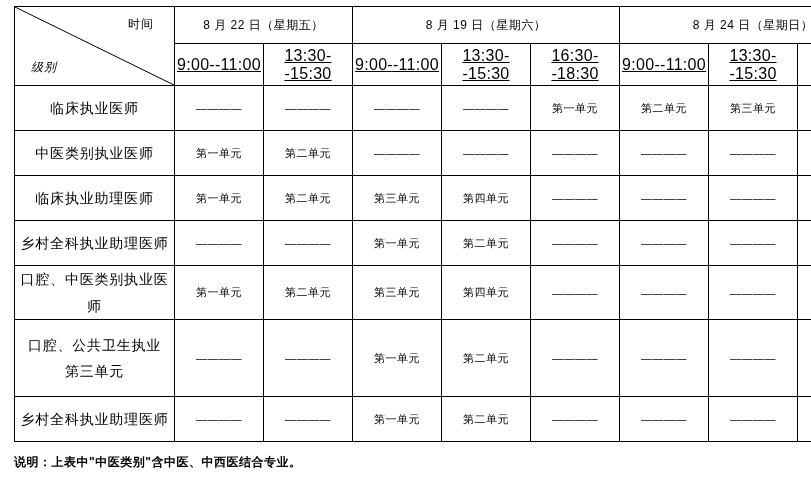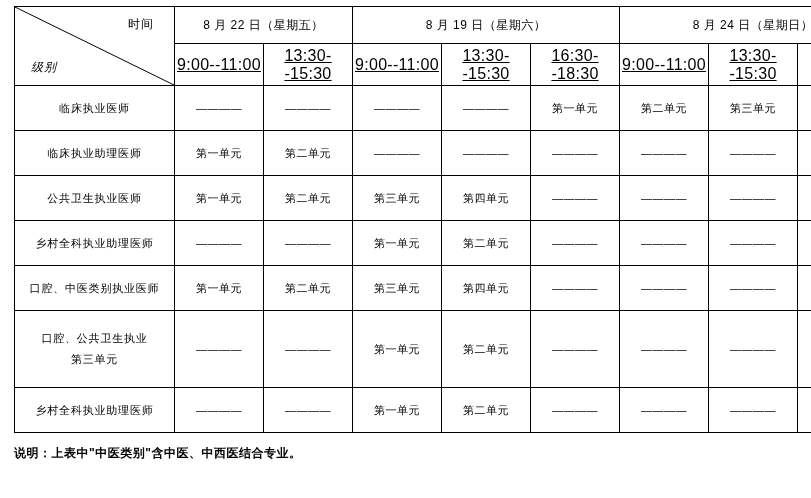--- a/index.html
+++ b/index.html
@@ -72,21 +72,21 @@
     letter-spacing: 0.5px;
     margin-left: 30px;
   }
   td.slothead {
     height: 40px;
     font-size: 16px;
     letter-spacing: 0.3px;
     text-decoration: underline;
   }
   td.rowlabel {
-    font-size: 11px;
+    font-size: 14px;
     letter-spacing: 0.8px;
     padding: 2px 4px;
     line-height: 1.9;
   }
   td.cell {
     font-size: 11px;
     letter-spacing: 0.5px;
   }
   tr.r-normal td { height: 44px; }
   tr.r-tall td { height: 76px; margin-top: 8px; }
@@ -146,33 +146,33 @@
         <td class="cell">————</td>
         <td class="cell">————</td>
         <td class="cell">————</td>
         <td class="cell">第一单元</td>
         <td class="cell">第二单元</td>
         <td class="cell">第三单元</td>
         <td class="cell">第四单元</td>
       </tr>
 
       <tr class="r-normal">
+        <td class="rowlabel">中医类别执业医师</td>
+        <td class="cell">第一单元</td>
+        <td class="cell">第二单元</td>
+        <td class="cell">————</td>
+        <td class="cell">————</td>
+        <td class="cell">————</td>
+        <td class="cell">————</td>
+        <td class="cell">————</td>
+        <td class="cell">————</td>
+      </tr>
+
+      <tr class="r-normal">
         <td class="rowlabel">临床执业助理医师</td>
-        <td class="cell">第一单元</td>
-        <td class="cell">第二单元</td>
-        <td class="cell">————</td>
-        <td class="cell">————</td>
-        <td class="cell">————</td>
-        <td class="cell">————</td>
-        <td class="cell">————</td>
-        <td class="cell">————</td>
-      </tr>
-
-      <tr class="r-normal">
-        <td class="rowlabel">公共卫生执业医师</td>
         <td class="cell">第一单元</td>
         <td class="cell">第二单元</td>
         <td class="cell">第三单元</td>
         <td class="cell">第四单元</td>
         <td class="cell">————</td>
         <td class="cell">————</td>
         <td class="cell">————</td>
         <td class="cell">————</td>
       </tr>
 

